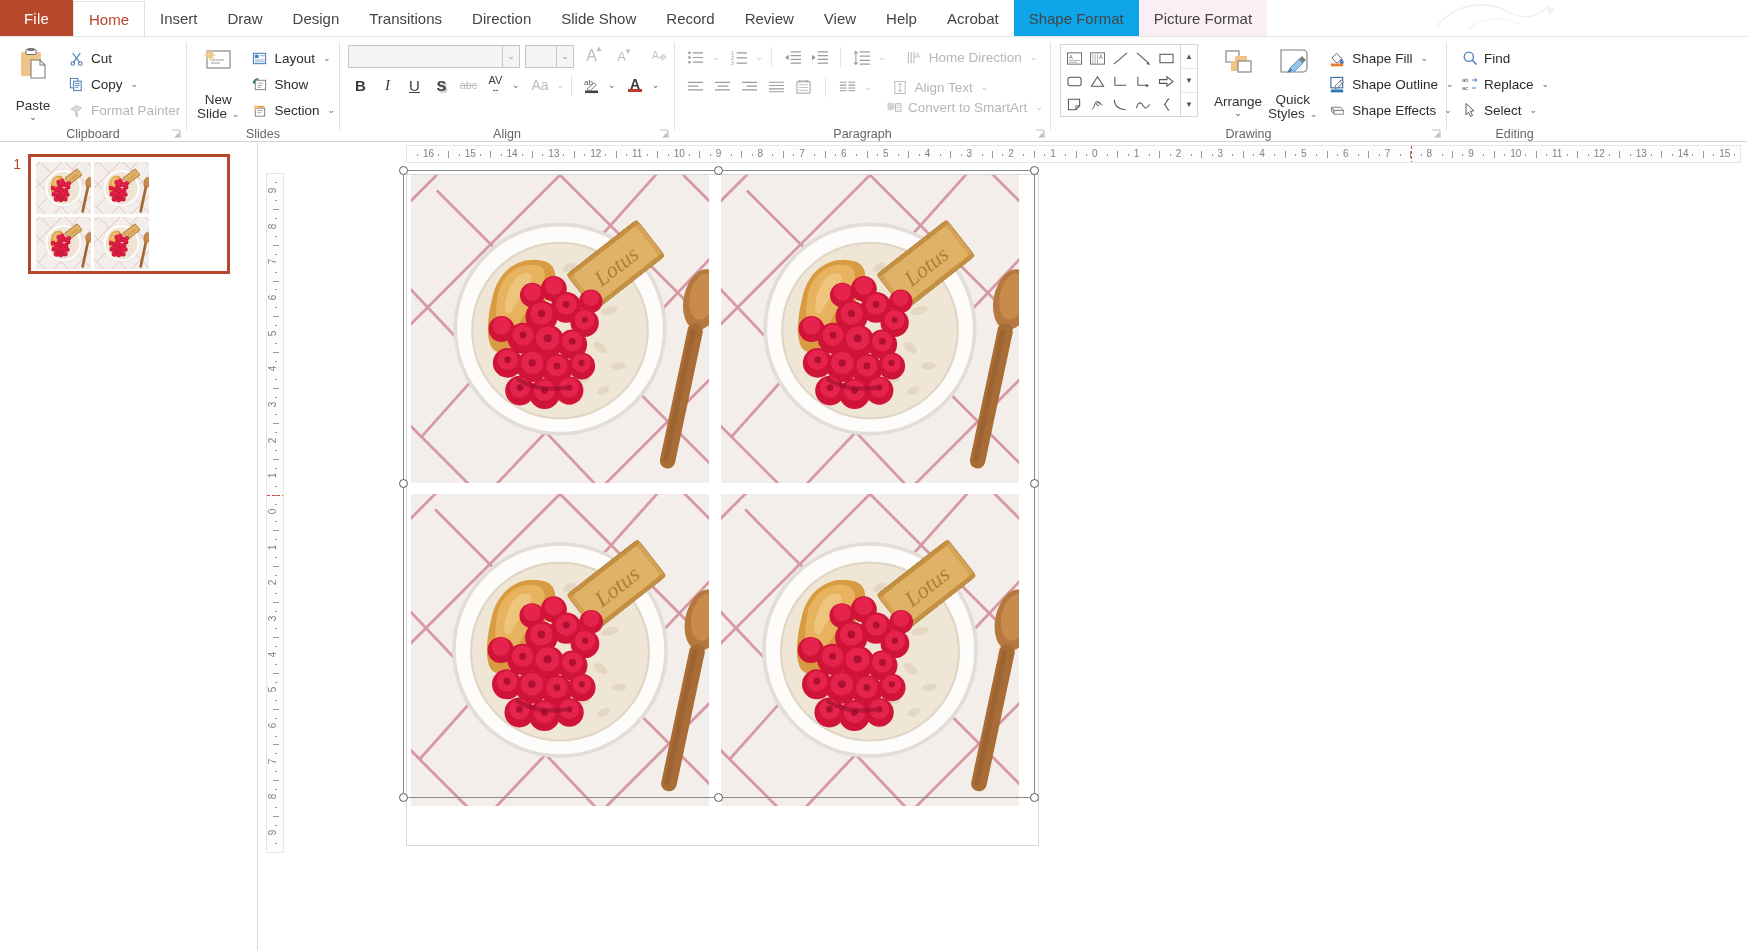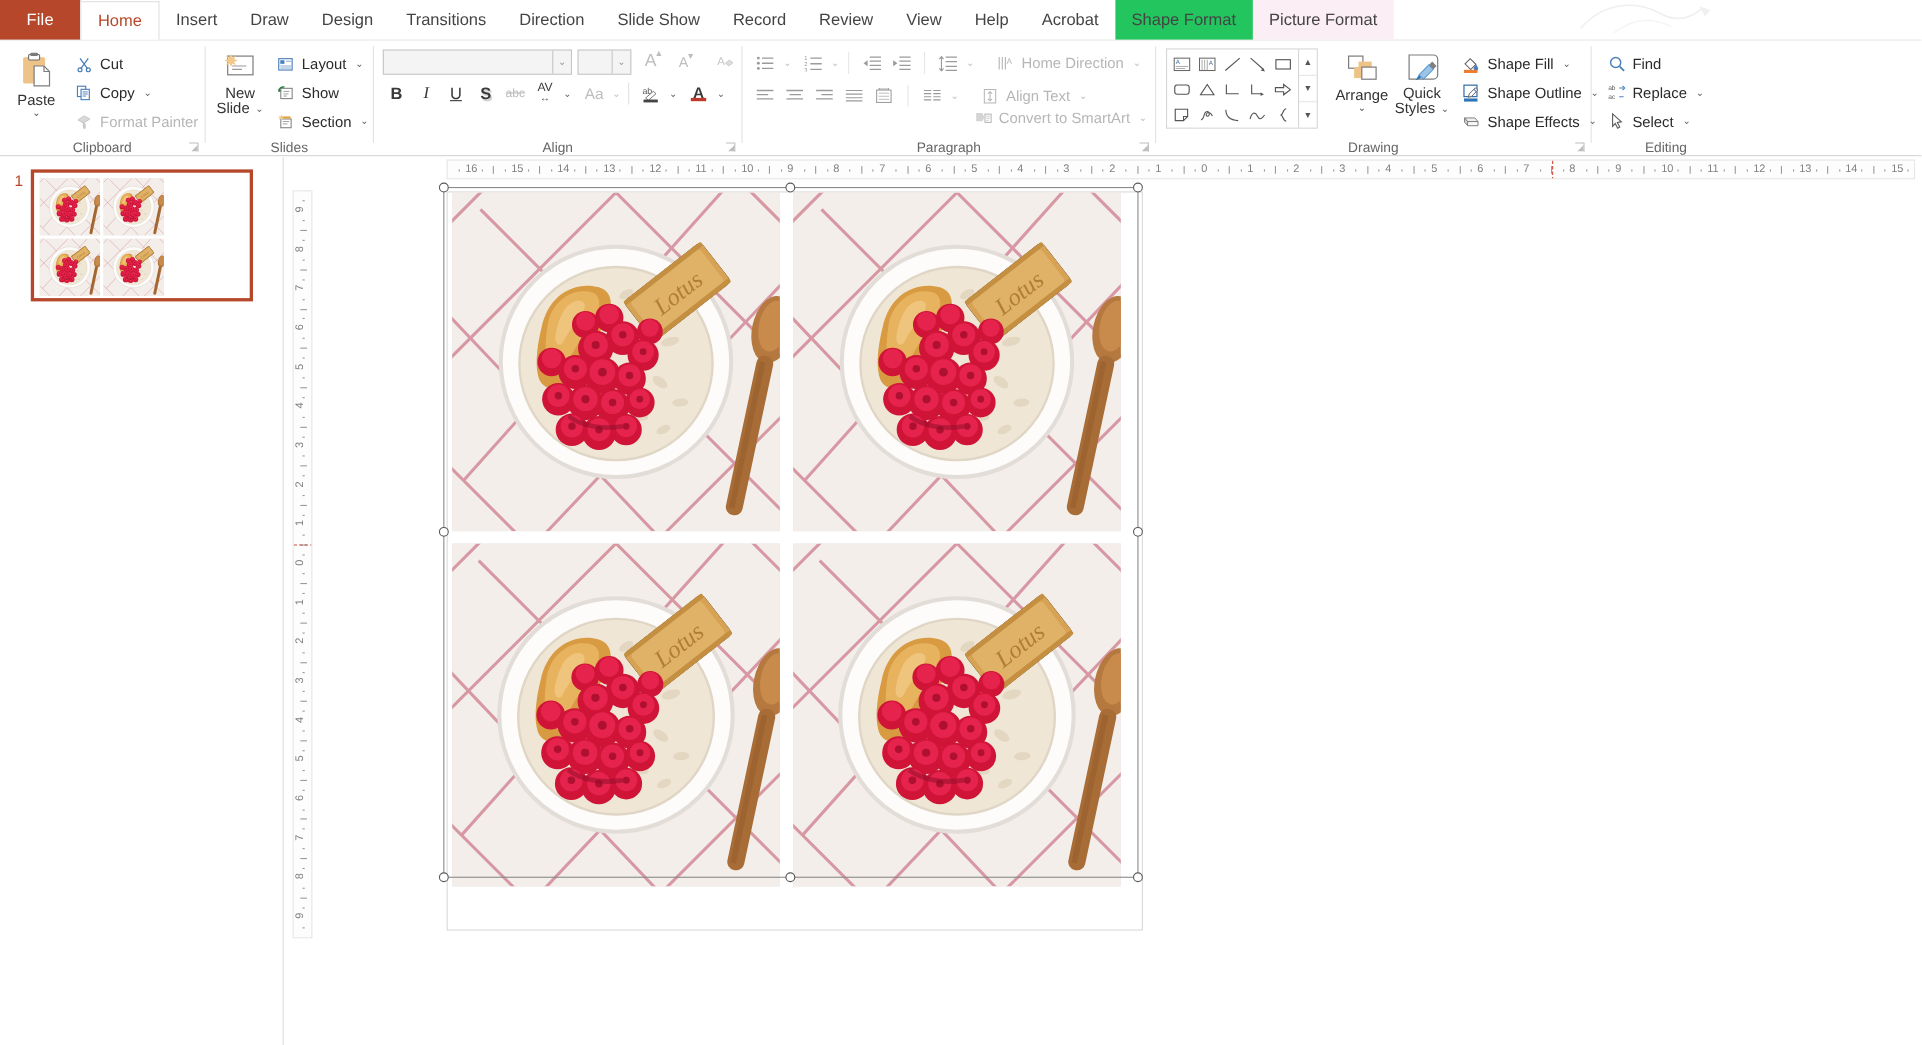--- a/index.html
+++ b/index.html
@@ -31,21 +31,21 @@
     position: relative;
   }
   .tab.active {
     color: #b7472a;
     background: #fff;
     border-left: 1px solid #e0e0e0;
     border-right: 1px solid #e0e0e0;
     border-top: 1px solid #e0e0e0;
     margin-top: 1px;
   }
-  .tab.ctx-shape { background: #22c55e; }
+  .tab.ctx-shape { background: #0ea5e9; }
   .tab.ctx-picture { background: #fbeef5; }
   .tellme {
     display: flex; align-items: center; gap: 9px;
     padding: 0 12px 0 18px; font-size: 15px; color: #444;
   }
   .bulb { width: 16px; height: 19px; flex:none; }
   .doodle {
     position: absolute; right: 150px; top: -4px; width: 170px; height: 44px;
     opacity: .22; pointer-events: none;
   }
@@ -66,21 +66,21 @@
   }
   .gsep { width: 1px; background: #e3e3e3; height: 88px; margin-top: 5px; align-self: flex-start; }
   .dlg {
     position: absolute; right: 4px; bottom: 2px; width: 11px; height: 11px;
     opacity: .55;
   }
   .bigbtn {
     width: 56px; display: flex; flex-direction: column; align-items: center;
     font-size: 13.5px; color: #333; padding-top: 4px;
   }
-  .bigbtn .lbl { margin-top: 2px; line-height: 14px; text-align: center; }
+  .bigbtn .lbl { margin-top: 17px; line-height: 14px; text-align: center; }
   .caretdown { font-size: 9px; line-height: 8px; color: #555; }
   .smrow {
     display: flex; align-items: center; gap: 6px;
     height: 26px; font-size: 13.5px; color: #2a2a2a; padding: 0 4px;
     white-space: nowrap;
   }
   .smrow.dim { color: #b6b6b6; }
   .smrow .ic { width: 17px; height: 17px; display:flex; align-items:center; justify-content:center; flex:none;}
   .chev { font-size: 9px; color: #666; margin-left: 2px; }
   .chev.dim { color: #c0c0c0; }

